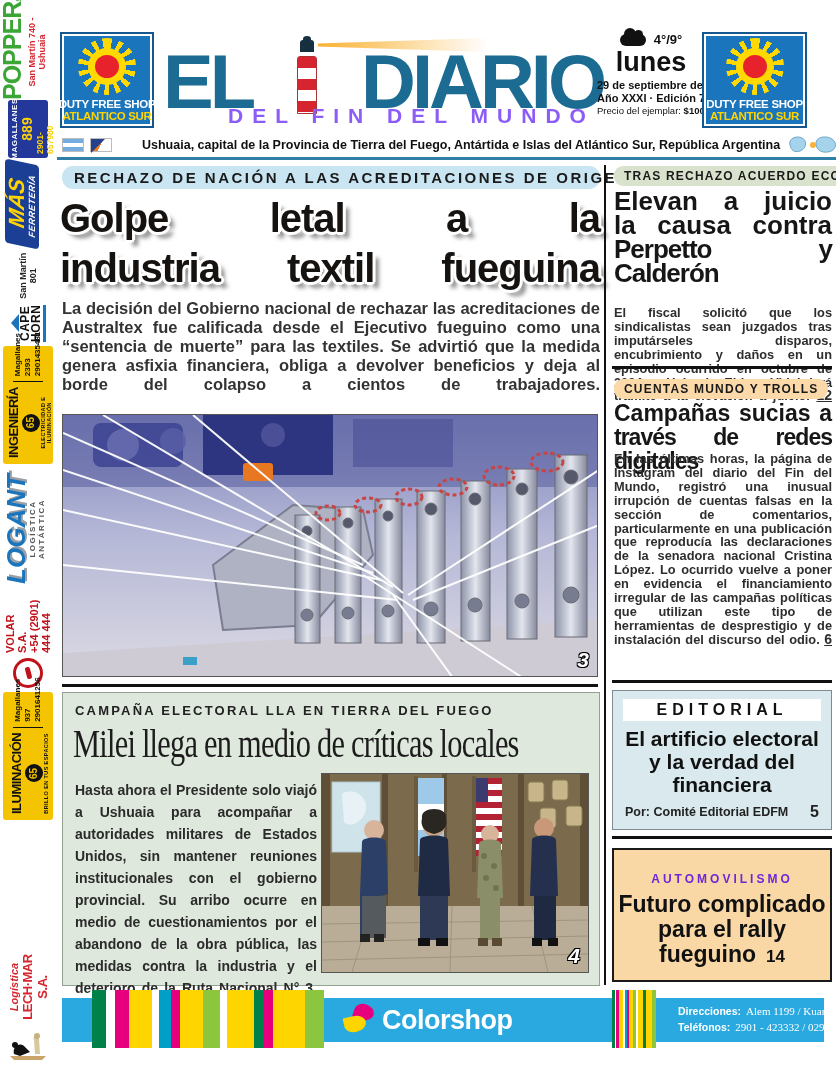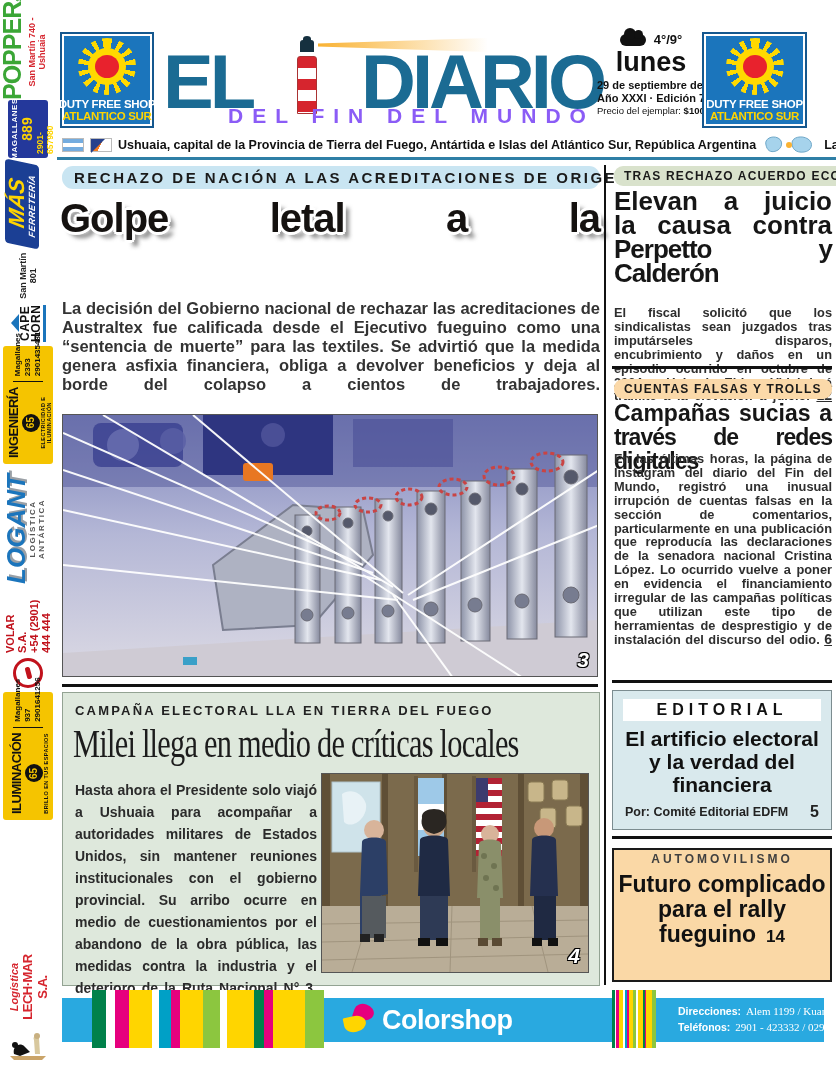--- a/index.html
+++ b/index.html
@@ -78,21 +78,21 @@
   .wx-date { font-size:11px; font-weight:bold; margin-top:2px; white-space:nowrap; }
   .wx-ed { font-size:11px; font-weight:bold; margin-top:1px; white-space:nowrap; }
   .wx-price { font-size:9.5px; margin-top:1px; white-space:nowrap; }
   .wx-price b { font-weight:900; }
 
   .region-strip { position:absolute; left:57px; top:132px; width:779px; height:26px; display:flex; align-items:center; gap:6px; padding-left:5px; }
   .flag { width:22px; height:14px; flex:none; border:1px solid #bbb; }
   .flag-ar { background:linear-gradient(180deg,#74ACDF 0 33%,#fff 33% 66%,#74ACDF 66%); }
   .flag-tdf { background:linear-gradient(115deg,#F47B20 0 48%,#fff 48%); position:relative; }
   .flag-tdf::after { content:""; position:absolute; left:0; top:0; border-top:14px solid #26418c; border-right:14px solid transparent; }
-  .strip-txt { font-size:12.5px; font-weight:bold; color:#111; white-space:nowrap; }
+  .strip-txt { font-size:12.5px; font-weight:bold; color:#111; white-space:nowrap;margin-left:24px; }
   .malvinas { width:56px; height:24px; flex:none; }
   .teal-rule { position:absolute; left:57px; top:157px; width:779px; height:3px; background:#2F7FA6; }
 
   
   .kicker-main { position:absolute; left:62px; top:166px; width:538px; background:#C9E5F2; border-radius:11px; padding:3px 12px; font-size:15px; font-weight:800; letter-spacing:2.5px; color:#1a1a1a; white-space:nowrap; }
   .headline-main { position:absolute; left:60px; top:193px; width:540px; font-weight:900; color:#151210; font-size:40px; line-height:50px;
       text-shadow:-2px -2px 0 #fff,2px -2px 0 #fff,-2px 2px 0 #fff,2px 2px 0 #fff,0 3px 0 #fff,0 -3px 0 #fff,3px 0 0 #fff,-3px 0 0 #fff,6px 6px 4px rgba(70,70,70,.65); }
   .hl-line { text-align:justify; text-align-last:justify; letter-spacing:-1px; }
   .lead { position:absolute; left:62px; top:299px; width:538px; font-size:16.5px; font-weight:700; color:#333; line-height:19px; text-align:justify; text-align-last:justify; }
   .photo-frame { position:absolute; border:1px solid #555; overflow:hidden; background:#889; }
@@ -116,21 +116,21 @@
   .rc-body { font-size:12.8px; font-weight:700; color:#2e2e2e; line-height:13.9px; text-align:justify; text-align-last:justify; }
   .pgnum { font-weight:900; font-size:14px; text-decoration:underline; }
 
   .ed-box { position:absolute; left:612px; top:690px; width:220px; height:140px; background:#D9E9ED; border:1px solid #7c8c90; text-align:center; }
   .ed-label { background:#fff; margin:8px 10px 6px; font-size:16px; font-weight:800; letter-spacing:5px; padding:2px 0; color:#111; }
   .ed-h { font-size:21px; font-weight:900; color:#111; line-height:23px; }
   .ed-by { display:flex; justify-content:space-between; align-items:center; padding:7px 12px 0; font-size:12.5px; font-weight:700; color:#222; }
   .ed-by .pg { font-size:16px; font-weight:900; }
 
   .auto-box { position:absolute; left:612px; top:848px; width:220px; height:134px; background:#FAD8A6; border:2px solid #1a1a1a; text-align:center; }
-  .auto-label { margin-top:2px; font-size:12px; font-weight:800; letter-spacing:3px; color:#404040; }
+  .auto-label { margin-top:22px; font-size:12px; font-weight:800; letter-spacing:3px; color:#6d28d9; }
   .auto-h { margin-top:6px; font-size:23px; font-weight:900; color:#111; line-height:25px; }
   .auto-h .pg { font-size:17px; margin-left:10px; }
 
   
   .foot-bar { position:absolute; left:62px; top:998px; width:762px; height:44px; background:#29A9E0; }
   .stripes { position:absolute; top:990px; height:58px; background:linear-gradient(90deg,
       #00814a 0 6%, #fff 6% 10%, #E6007E 10% 16%, #FFD500 16% 26%, #fff 26% 29%, #00A0C6 29% 34%,
       #E6007E 34% 38%, #FFD500 38% 48%, #8CC63F 48% 55%, #fff 55% 58%, #FFD500 58% 70%,
       #00814a 70% 74%, #E6007E 74% 78%, #FFD500 78% 92%, #8CC63F 92% 100%); }
   .stripes-main { left:92px; width:232px; }
@@ -280,20 +280,21 @@
       <path d="M30 10 C30 4 40 2 46 6 C52 10 50 18 42 19 C34 20 30 16 30 10 Z" fill="#A6D3EC" stroke="#6FA8C9" stroke-width="1"></path>
       <circle cx="27" cy="12" r="3" fill="#F9B233"></circle>
     </svg>
     <span class="strip-txt">Las Islas Malvinas son Argentinas</span>
   </div>
   <div class="teal-rule"></div>
 
   <div class="kicker-main">RECHAZO DE NACIÓN A LAS ACREDITACIONES DE ORIGEN</div>
   <div class="headline-main">
     <div class="hl-line">Golpe letal a la</div>
+    <div class="hl-line">industria textil fueguina</div>
   </div>
   <div class="lead">La decisión del Gobierno nacional de rechazar las acreditaciones de Australtex fue calificada desde el Ejecutivo fueguino como una “sentencia de muerte” para las textiles.  Se advirtió que la medida genera asfixia financiera, obliga a devolver beneficios y deja al borde del colapso a cientos de trabajadores.</div>
 
   <div class="photo-frame" style="left:62px;top:414px;width:536px;height:263px;">
     <svg width="536" height="263" viewBox="0 0 536 263">
       <defs>
         <linearGradient id="mbg" x1="0" y1="0" x2="0" y2="1">
           <stop offset="0" stop-color="#7d84bc"></stop>
             <stop offset=".45" stop-color="#b4b7d6"></stop>
             <stop offset="1" stop-color="#dcdae4"></stop>
@@ -476,21 +477,21 @@
 
   <div class="rc" style="top:166px;"><span class="pill pill-green">TRAS RECHAZO ACUERDO ECONÓMICO</span></div>
   <div class="rc rc-h" style="top:189px;font-size:26px;line-height:24px;">
     <div class="hl-line">Elevan a juicio</div>
     <div class="hl-line">la causa contra</div>
     <div class="hl-line" style="letter-spacing:-1px;">Perpetto y Calderón</div>
   </div>
   <div class="rc rc-body" style="top:266px;margin-top:40px;"><span>El fiscal solicitó que los sindicalistas sean juzgados tras imputárseles disparos, encubrimiento y daños en un episodio ocurrido en octubre de 2024 en Ushuaia. El juez Vidal dará trámite a la elevación a juicio. </span><span class="pgnum">12</span></div>
   <div class="rule" style="left:612px;top:366px;width:220px;height:3px;"></div>
 
-  <div class="rc" style="top:379px;"><span class="pill pill-peach">CUENTAS FALSAS Y TROLLS</span></div>
+  <div class="rc" style="top:379px;"><span class="pill pill-peach">CUENTAS MUNDO Y TROLLS</span></div>
   <div class="rc rc-h" style="top:401px;font-size:23px;line-height:24px;">
     <div class="hl-line">Campañas sucias a</div>
     <div class="hl-line" style="letter-spacing:-1px;">través de redes digitales</div>
   </div>
   <div class="rc rc-body" style="top:452px;"><span>En las últimas horas, la página de Instagram del diario del Fin del Mundo, registró una inusual irrupción de cuentas falsas en la sección de comentarios, particularmente en una publicación que reproducía las declaraciones de la senadora nacional Cristina López. Lo ocurrido vuelve a poner en evidencia el financiamiento irregular de las campañas políticas que utilizan este tipo de herramientas de desprestigio y de instalación del discurso del odio. </span><span class="pgnum">6</span></div>
   <div class="rule" style="left:612px;top:680px;width:220px;height:3px;"></div>
 
   <div class="ed-box">
     <div class="ed-label">EDITORIAL</div>
     <div class="ed-h">

